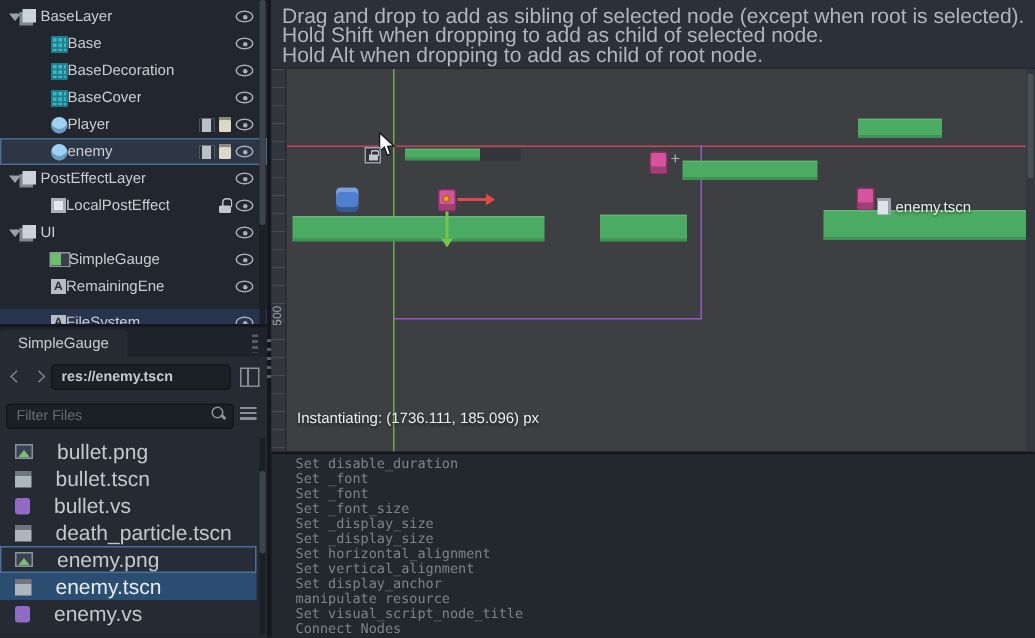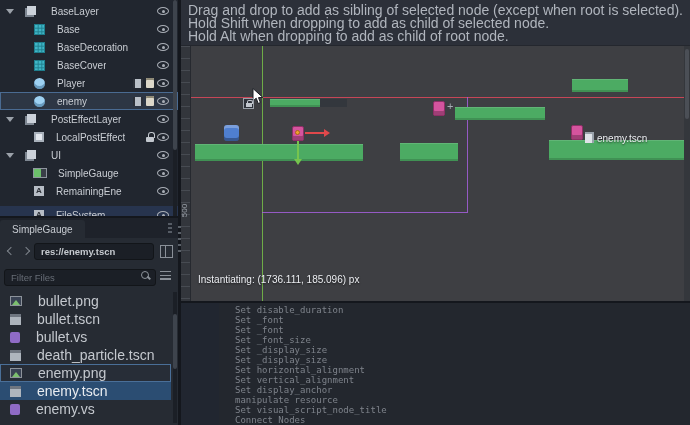--- a/index.html
+++ b/index.html
@@ -5,21 +5,21 @@
   * { margin:0; padding:0; box-sizing:border-box; }
   html,body { width:690px; height:425px; overflow:hidden; background:#1d212a;
               font-family:"Liberation Sans", sans-serif; }
   .app { width:690px; height:425px; display:flex; position:relative; background:#212630; }
 
   
   .left { width:178px; display:flex; flex-direction:column; background:#242931; }
 
   .scene-panel { height:218px; position:relative; overflow:hidden; padding-top:2px;
                  background:#21262f; border-bottom:2px solid #14171d; }
-  .trow { height:18px; display:flex; align-items:center; gap:12px; padding-left:6px;
+  .trow { height:18px; display:flex; align-items:center; gap:0; padding-left:6px;
           font-size:10px; color:#c9cdd3; }
   .trow.d1 { padding-left:34px; }
   .trow.sel { background:#2d3644; box-shadow:inset 0 0 0 1px #4a6b92; }
   .trow.selbg { background:#27344e; }
   .trow.cut { margin-top:6px; }
   .tlabel { white-space:nowrap; overflow:hidden; }
   .arrow { width:0; height:0; border-left:4px solid transparent; border-right:4px solid transparent;
            border-top:5px solid #9ba1a9; flex:none; }
   .ticon { flex:none; display:inline-block; }
   .canvas-layer-icon { width:9px; height:9px; background:#ccd2da; box-shadow:-2px 2px 0 #7e8792; margin:0 3px 2px 1px; }
@@ -149,21 +149,21 @@
   .drag-file-icon { position:absolute; left:404px; top:132px; width:9px; height:11px; background:#dfe3e8;
       z-index:4; box-shadow:inset -2px 2px 0 #9aa2ab; }
   .drag-label { position:absolute; left:416px; top:133px; font-size:10px; color:#eceef2; z-index:4;
       text-shadow:0 1px 2px rgba(0,0,0,.7); }
   .status-text { position:absolute; left:17px; top:274px; font-size:10px; color:#eceef2; z-index:4;
       text-shadow:0 1px 2px rgba(0,0,0,.6); }
   .vp-scrollbar { position:absolute; right:0; top:46px; bottom:0; width:6px; background:#34373c; z-index:4; }
   .vp-scroll-thumb { position:absolute; left:1px; right:1px; top:3px; height:70px; background:#4b4f56;
       border-radius:2px; }
 
-  .log-panel { flex:1; background:#23272e; padding:2px 0 0 16px; overflow:hidden;margin-left:38px; }
+  .log-panel { flex:1; background:#23272e; padding:2px 0 0 16px; overflow:hidden; }
   .log-line { font-family:"DejaVu Sans Mono", monospace; font-size:9px; line-height:10px;
       color:#7e838b; white-space:pre; }
 </style>
 </head>
 <body>
 
 <div class="app">
 
   <div class="left">
 

